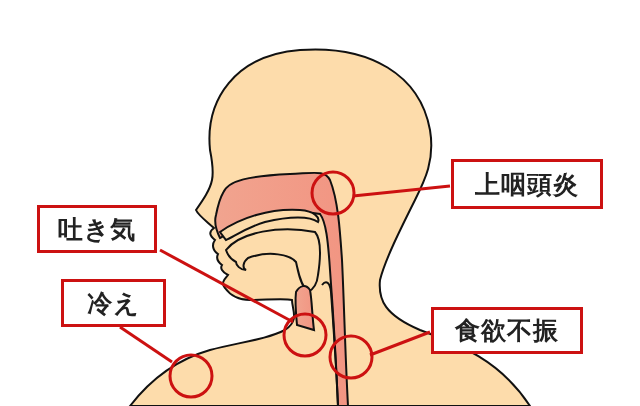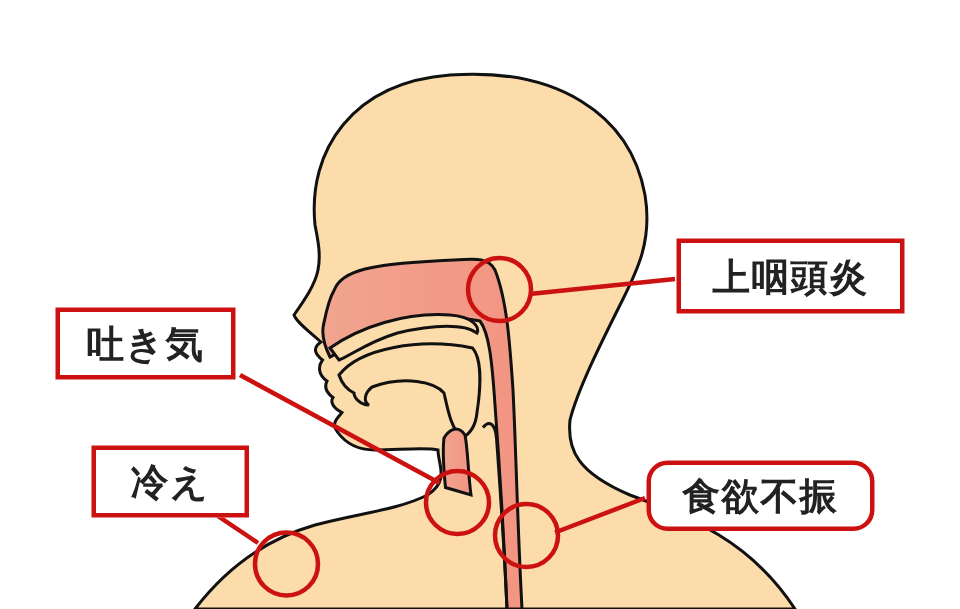--- a/index.html
+++ b/index.html
@@ -96,15 +96,15 @@
       <line x1="370" y1="355" x2="430" y2="332"></line>
       <circle cx="333" cy="193" r="21"></circle>
       <circle cx="305" cy="335" r="21"></circle>
       <circle cx="191" cy="376" r="21"></circle>
       <circle cx="351" cy="357" r="21"></circle>
     </g>
   </svg>
 
   <div class="label" style="left:451px; top:159px; width:152px; height:50px;">上咽頭炎</div>
   <div class="label" style="left:37px; top:205px; width:120px; height:48px;">吐き気</div>
-  <div class="label" style="left:61px; top:279px; width:105px; height:48px;margin-top:18px;">冷え</div>
-  <div class="label" style="left:431px; top:307px; width:152px; height:47px;border-radius:14px;">食欲不振</div>
+  <div class="label" style="left:61px; top:279px; width:105px; height:48px;">冷え</div>
+  <div class="label" style="left:431px; top:307px; width:152px; height:47px;">食欲不振</div>
 </div>
 
 </body></html>

